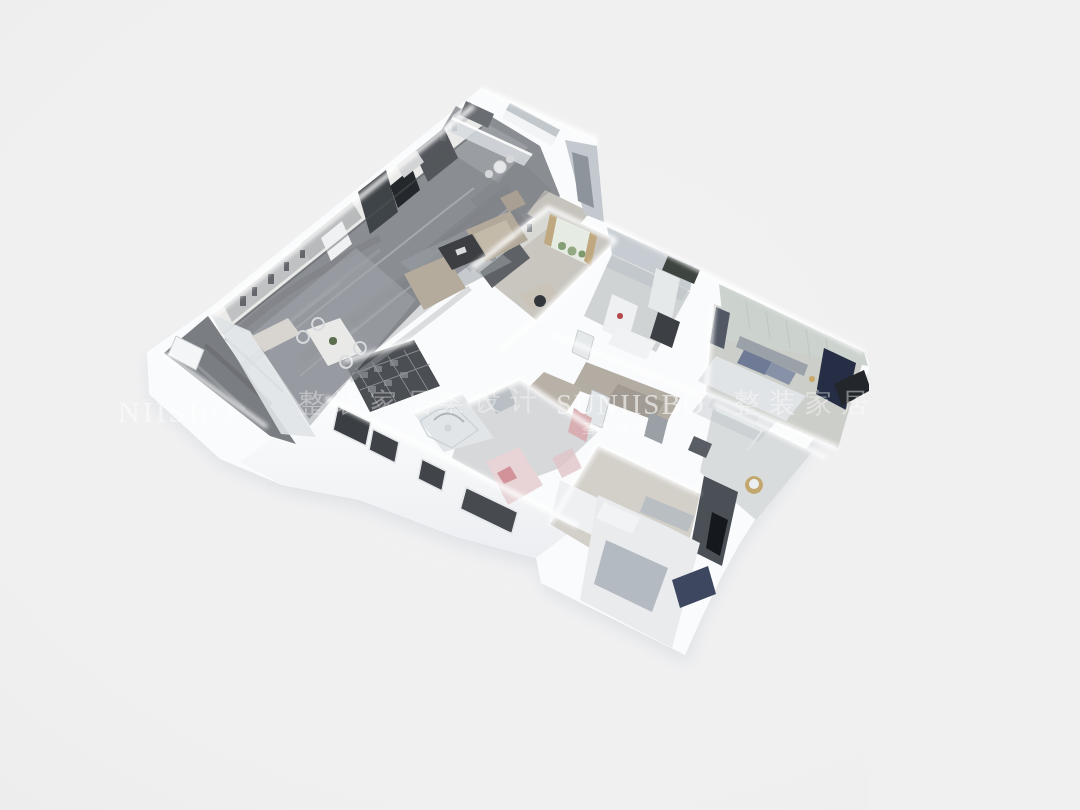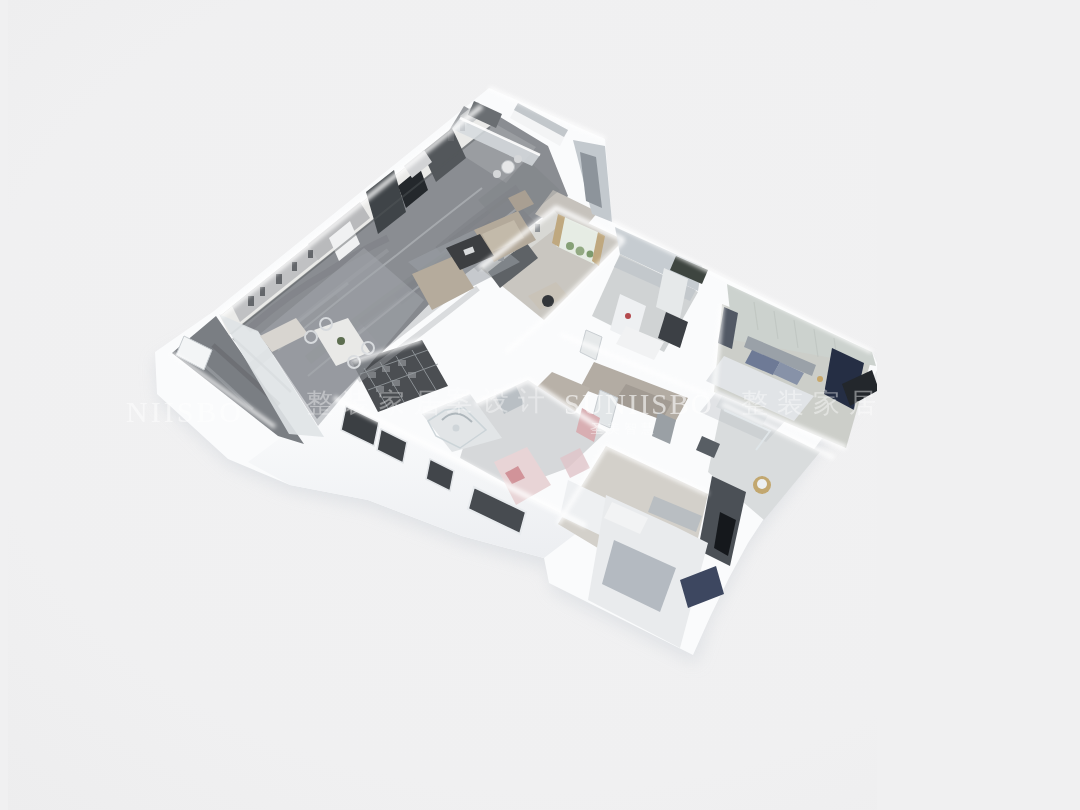--- a/index.html
+++ b/index.html
@@ -1,16 +1,16 @@
 <!DOCTYPE html>
 <html><head>
 <meta charset="utf-8">
 <style>
 html,body{margin:0;padding:0;background:#f0f0f1;}
-#stage{position:relative;width:869px;height:810px;overflow:hidden;font-family:"Liberation Sans",sans-serif;margin-left:8px;}
+#stage{position:relative;width:869px;height:810px;overflow:hidden;font-family:"Liberation Sans",sans-serif;}
 </style>
 </head>
 <body>
 <div id="stage">
 <svg width="1080" height="810" viewBox="0 0 1080 810">
 <defs>
 <radialGradient id="bgG" cx="50%" cy="45%" r="75%">
 <stop offset="0%" stop-color="#f1f1f2"></stop>
 <stop offset="70%" stop-color="#f0f0f1"></stop>
 <stop offset="100%" stop-color="#ededee"></stop>

